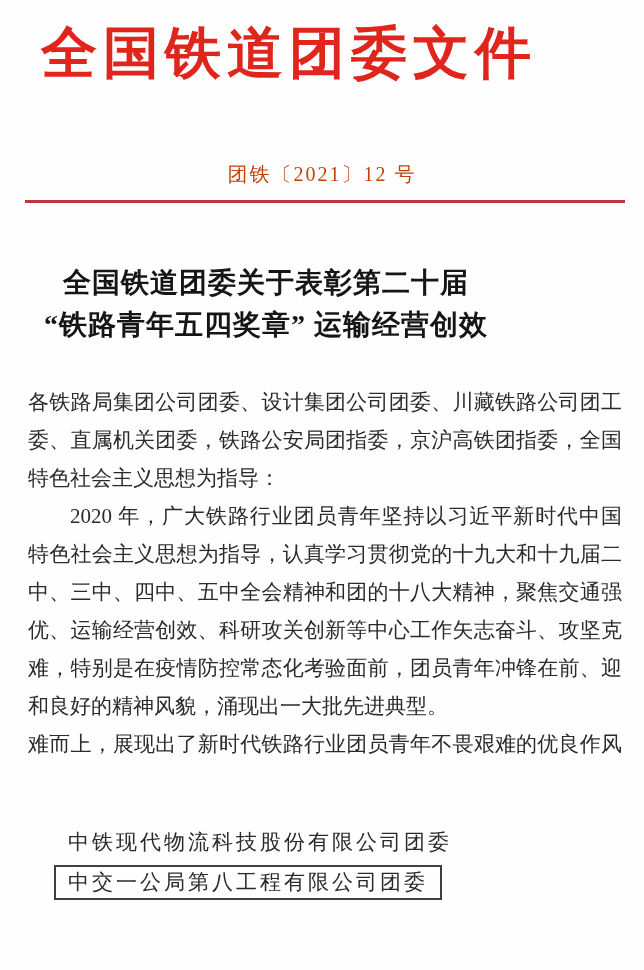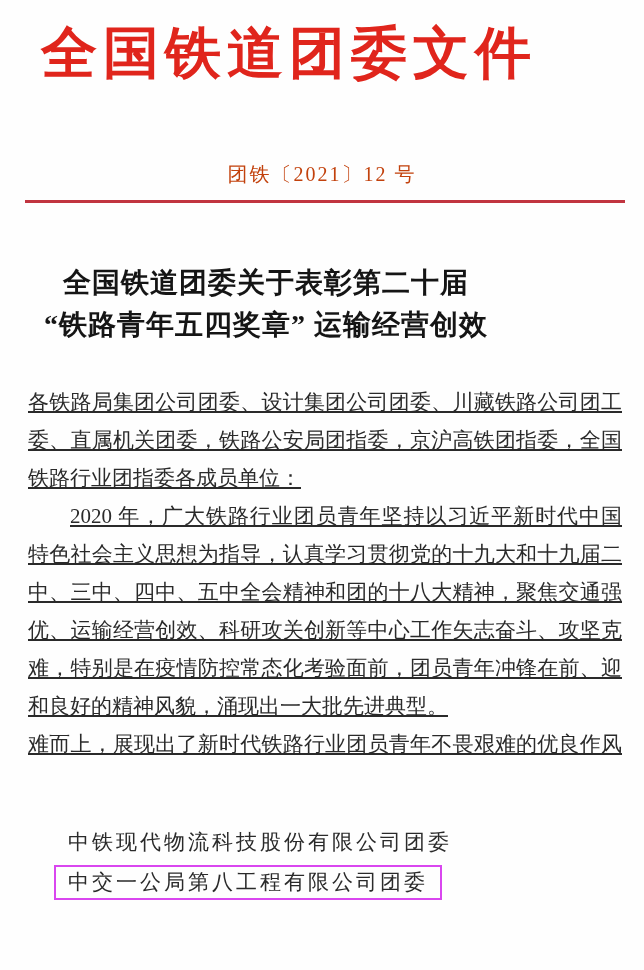--- a/index.html
+++ b/index.html
@@ -64,37 +64,37 @@
 
   
   .textblock {
     position: absolute;
     top: 383px; left: 28px;
     width: 594px;
     font-size: 21px;
     line-height: 38px;
     color: #2a2a2a;
   }
-  .jline { text-align: justify; text-align-last: justify; height: 38px; overflow: hidden; text-decoration: underline; }
+  .jline { text-align: justify; text-align-last: justify; height: 38px; overflow: hidden; }
   .jline.end { text-align-last: left; }
   .indent { text-indent: 2em; }
 
   
   .orgs {
     position: absolute;
     top: 822px; left: 68px;
     font-size: 21px;
     line-height: 40px;
     letter-spacing: 3px;
     color: #2a2a2a;
     white-space: nowrap;
   }
   .org-item { height: 40px; }
   .red-box {
-    border: 2px solid #d946ef;
+    border: 2px solid #404040;
     padding: 3px 12px 4px;
     margin-left: -14px;
   }
 </style>
 </head>
 <body>
 
 <div class="page">
 
   <div class="banner-title">全国铁道团委文件</div>
@@ -104,21 +104,21 @@
   <div class="red-rule"></div>
 
   <h2 class="decision-title">
     <div>全国铁道团委关于表彰第二十届</div>
     <div>“铁路青年五四奖章” 运输经营创效</div>
   </h2>
 
   <div class="textblock">
     <div class="jline">各铁路局集团公司团委、设计集团公司团委、川藏铁路公司团工</div>
     <div class="jline">委、直属机关团委，铁路公安局团指委，京沪高铁团指委，全国</div>
-    <div class="jline end">铁路行业团指委各成员单位：</div>
+    <div class="jline end">特色社会主义思想为指导：</div>
 
     <div class="jline indent">2020 年，广大铁路行业团员青年坚持以习近平新时代中国</div>
     <div class="jline">特色社会主义思想为指导，认真学习贯彻党的十九大和十九届二</div>
     <div class="jline">中、三中、四中、五中全会精神和团的十八大精神，聚焦交通强</div>
     <div class="jline">优、运输经营创效、科研攻关创新等中心工作矢志奋斗、攻坚克</div>
     <div class="jline">难，特别是在疫情防控常态化考验面前，团员青年冲锋在前、迎</div>
     <div class="jline end">和良好的精神风貌，涌现出一大批先进典型。</div>
     <div class="jline">难而上，展现出了新时代铁路行业团员青年不畏艰难的优良作风</div>
   </div>
 

